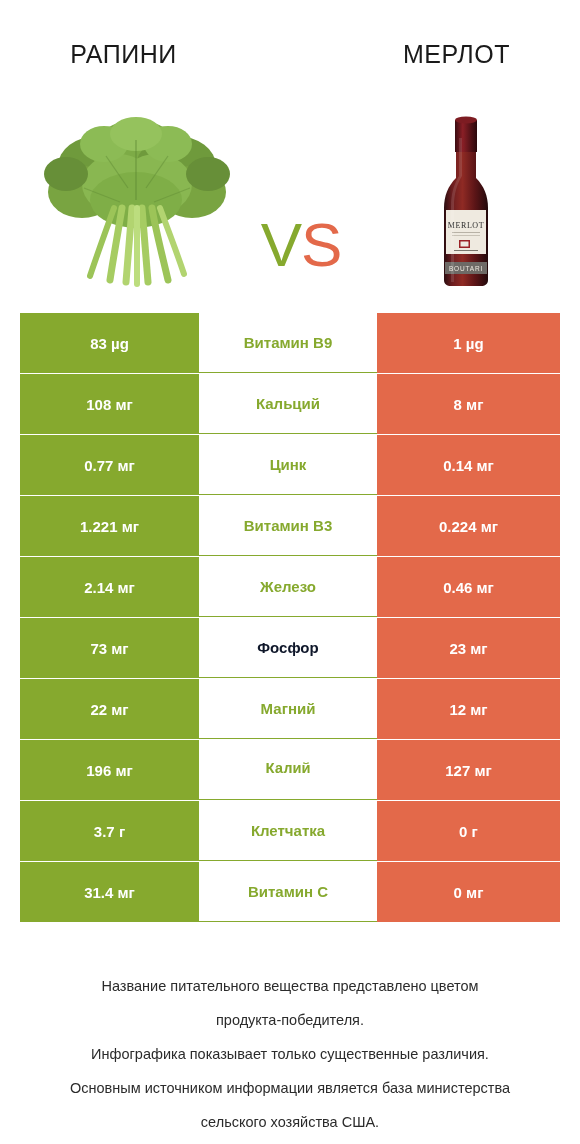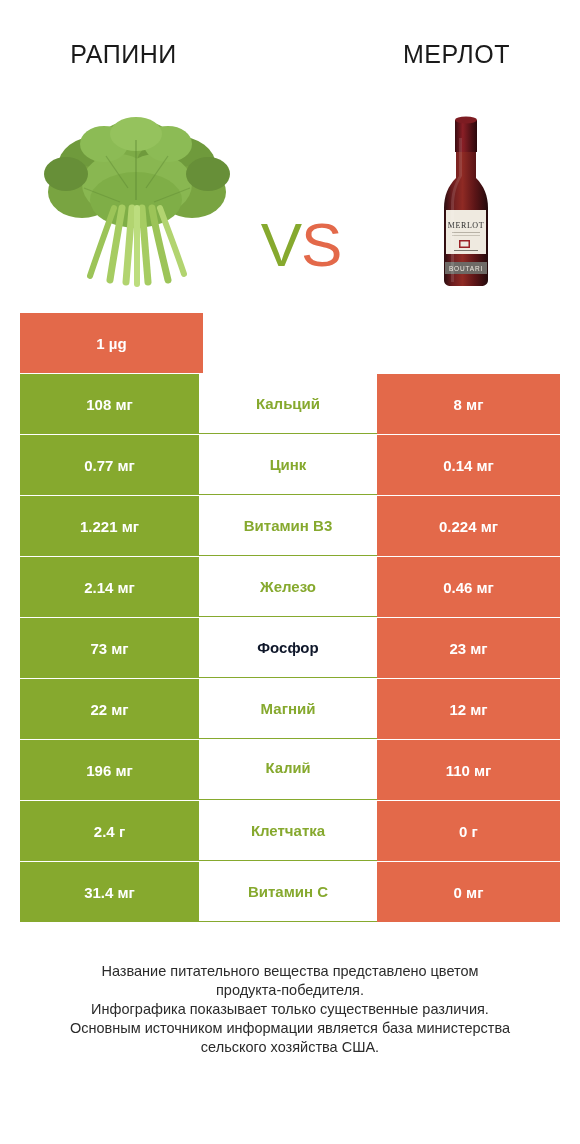--- a/index.html
+++ b/index.html
@@ -117,21 +117,21 @@
   .footer {
     position: absolute;
     left: 0;
     top: 962px;
     width: 580px;
     text-align: center;
     font-size: 14.5px;
     line-height: 19px;
     color: #2b2b2b;
   }
-  .footer p { margin: 0; padding: 0; }
+  .footer p { margin: 15px; padding: 0; }
 </style>
 </head>
 <body>
 
 <div class="header">
   <div class="title title-left">Рапини</div>
   <div class="title title-right">Мерлот</div>
 </div>
 
 <div class="hero">
@@ -213,20 +213,22 @@
 
       <path d="M83 34 L86 34 L86 72 C81 80, 78 90, 78 102 L78 178 L75 178 L75 102 C75 90, 78 80, 83 72 Z" fill="#ffffff" opacity="0.12"></path>
     </svg>
   </div>
 
 </div>
 
 <div class="table">
 
   <div class="row">
+    <div class="cell cell-left">83 µg</div>
+    <div class="cell cell-mid win-green" style="color: rgb(134, 169, 46);">Витамин B9</div>
     <div class="cell cell-right">1 µg</div>
   </div>
 
   <div class="row">
     <div class="cell cell-left">108 мг</div>
     <div class="cell cell-mid win-green" style="color: rgb(134, 169, 46);">Кальций</div>
     <div class="cell cell-right">8 мг</div>
   </div>
 
   <div class="row">
@@ -255,25 +257,25 @@
 
   <div class="row">
     <div class="cell cell-left">22 мг</div>
     <div class="cell cell-mid win-green" style="color: rgb(134, 169, 46);">Магний</div>
     <div class="cell cell-right">12 мг</div>
   </div>
 
   <div class="row">
     <div class="cell cell-left">196 мг</div>
     <div class="cell cell-mid win-green" style="color: rgb(134, 169, 46); font-family: Liberation Mono, monospace;">Калий</div>
-    <div class="cell cell-right">110 мг</div>
-  </div>
-
-  <div class="row">
-    <div class="cell cell-left">2.4 г</div>
+    <div class="cell cell-right">127 мг</div>
+  </div>
+
+  <div class="row">
+    <div class="cell cell-left">3.7 г</div>
     <div class="cell cell-mid win-green" style="color: rgb(134, 169, 46);">Клетчатка</div>
     <div class="cell cell-right">0 г</div>
   </div>
 
   <div class="row">
     <div class="cell cell-left">31.4 мг</div>
     <div class="cell cell-mid win-green" style="color: rgb(134, 169, 46);">Витамин C</div>
     <div class="cell cell-right">0 мг</div>
   </div>
 

